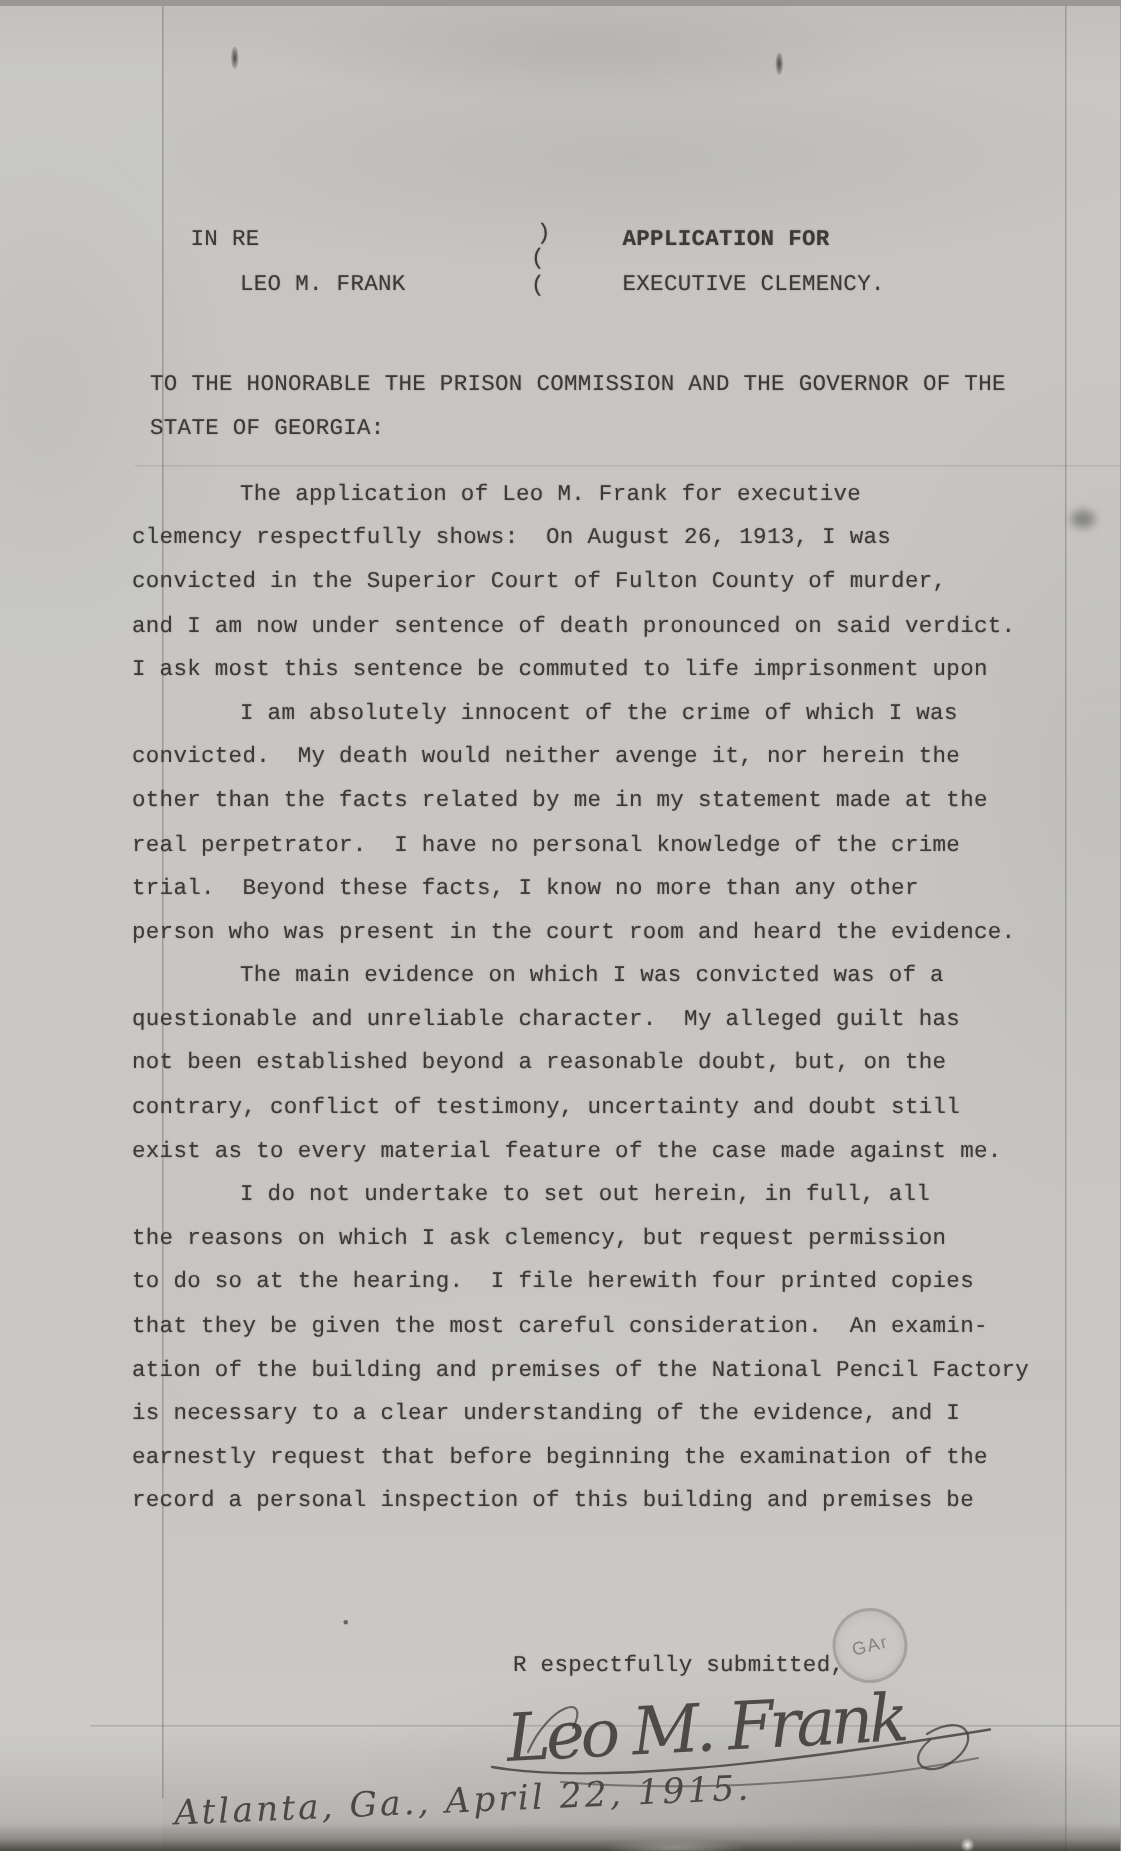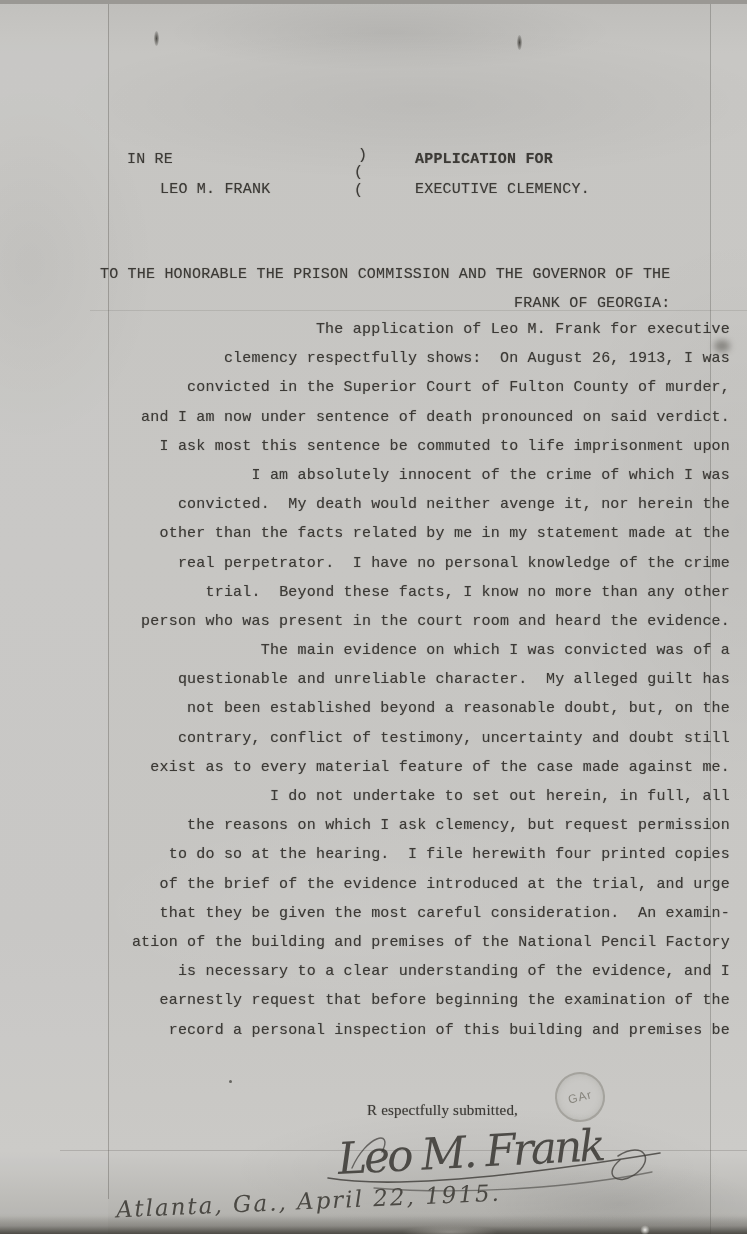--- a/index.html
+++ b/index.html
@@ -40,25 +40,25 @@
   .pinhole{position:absolute;width:5px;height:15px;border-radius:50%;
     background:radial-gradient(ellipse at center, rgba(45,43,38,0.8), rgba(45,43,38,0.15) 70%, transparent);
     pointer-events:none;}
   .smudge{position:absolute;border-radius:50%;filter:blur(3px);background:rgba(60,58,52,0.45);pointer-events:none;}
   .dot{position:absolute;width:3px;height:3px;border-radius:50%;background:rgba(60,58,52,0.7);pointer-events:none;}
 
   
   .typed{font-size:15px;letter-spacing:0.2px;white-space:pre;
     text-shadow:0 0 1px rgba(55,53,48,0.45);}
   .hdr-item{position:absolute;}
-  .salutation{position:absolute;left:100px;top:256px;line-height:29.2px;text-align:right;}
-  .body-text{position:absolute;left:100px;top:311px;width:630px;line-height:29.2px;text-align:right;}
+  .salutation{position:absolute;left:100px;top:238px;line-height:29.2px;}
+  .body-text{position:absolute;left:88px;top:311px;width:630px;line-height:29.2px;}
   .tline{height:29.2px;}
   .indent{padding-left:72px;}
-  .closing-line{position:absolute;left:367px;top:1092px;line-height:29.2px;font-family:Liberation Serif, serif;}
+  .closing-line{position:absolute;left:342px;top:1092px;line-height:29.2px;}
 
   
   .stamp{
     position:absolute;left:555px;top:1068px;width:46px;height:46px;
     border:2px solid rgba(128,126,118,0.5);border-radius:50%;
     display:flex;align-items:center;justify-content:center;
     color:rgba(122,120,112,0.85);
     font-family:"Liberation Sans",sans-serif;font-size:12px;letter-spacing:1px;
     transform:rotate(-14deg);
     box-shadow:inset 0 0 6px rgba(128,126,118,0.25);
@@ -94,21 +94,21 @@
   <div class="hdr-item typed" style="left:127px;top:147px;">IN RE</div>
   <div class="hdr-item typed" style="left:160px;top:177px;">LEO M. FRANK</div>
   <div class="hdr-item typed" style="left:358px;top:143px;">)</div>
   <div class="hdr-item typed" style="left:354px;top:160px;">(</div>
   <div class="hdr-item typed" style="left:354px;top:178px;">(</div>
   <div class="hdr-item typed" style="left:415px;top:147px;font-weight:bold;">APPLICATION FOR</div>
   <div class="hdr-item typed" style="left:415px;top:177px;">EXECUTIVE CLEMENCY.</div>
 
   <div class="salutation">
     <div class="tline typed">TO THE HONORABLE THE PRISON COMMISSION AND THE GOVERNOR OF THE</div>
-    <div class="tline typed">FRANK OF GEORGIA:</div>
+    <div class="tline typed">STATE OF GEORGIA:</div>
   </div>
 
   <div class="body-text">
     <div class="tline typed indent">The application of Leo M. Frank for executive</div>
     <div class="tline typed">clemency respectfully shows:  On August 26, 1913, I was</div>
     <div class="tline typed">convicted in the Superior Court of Fulton County of murder,</div>
     <div class="tline typed">and I am now under sentence of death pronounced on said verdict.</div>
     <div class="tline typed">I ask most this sentence be commuted to life imprisonment upon</div>
 
     <div class="tline typed indent">I am absolutely innocent of the crime of which I was</div>
@@ -120,21 +120,20 @@
 
     <div class="tline typed indent">The main evidence on which I was convicted was of a</div>
     <div class="tline typed">questionable and unreliable character.  My alleged guilt has</div>
     <div class="tline typed">not been established beyond a reasonable doubt, but, on the</div>
     <div class="tline typed">contrary, conflict of testimony, uncertainty and doubt still</div>
     <div class="tline typed">exist as to every material feature of the case made against me.</div>
 
     <div class="tline typed indent">I do not undertake to set out herein, in full, all</div>
     <div class="tline typed">the reasons on which I ask clemency, but request permission</div>
     <div class="tline typed">to do so at the hearing.  I file herewith four printed copies</div>
-    <div class="tline typed">of the brief of the evidence introduced at the trial, and urge</div>
     <div class="tline typed">that they be given the most careful consideration.  An examin-</div>
     <div class="tline typed">ation of the building and premises of the National Pencil Factory</div>
     <div class="tline typed">is necessary to a clear understanding of the evidence, and I</div>
     <div class="tline typed">earnestly request that before beginning the examination of the</div>
     <div class="tline typed">record a personal inspection of this building and premises be</div>
   </div>
 
   <div class="stamp">
     <span>GAr</span>
   </div>

